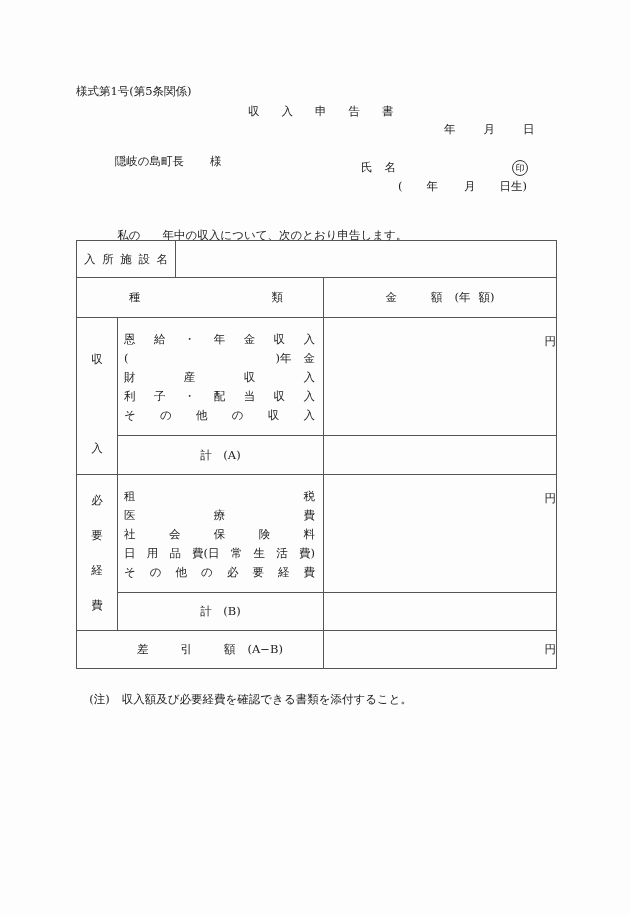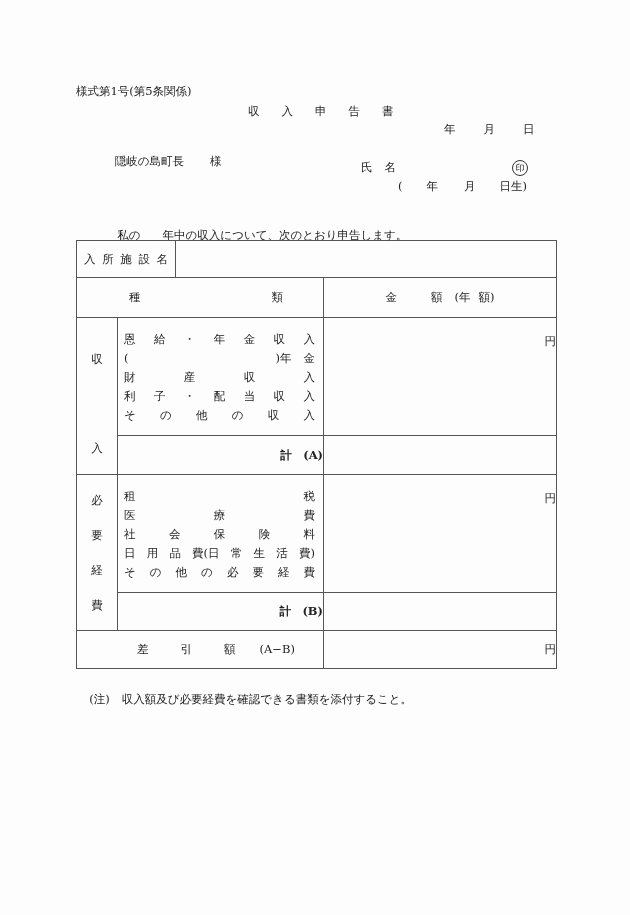--- a/index.html
+++ b/index.html
@@ -3,21 +3,21 @@
   <meta charset="utf-8">
   <style>
     html, body { margin: 0; padding: 0; background: #fdfdfd; }
     body { width: 630px; height: 915px; position: relative; overflow: hidden;
       font-family: "DejaVu Serif", "Liberation Serif", serif; color: #222; font-size: 11.5px; }
     .abs { position: absolute; white-space: pre; line-height: 1; }
     table.form { position: absolute; left: 76px; top: 240px; width: 480px; border-collapse: collapse; table-layout: fixed; }
     table.form td { border: 1px solid #555; padding: 0; vertical-align: middle; font-size: 11.5px; }
     .jl { display: flex; justify-content: space-between; padding: 0 8px 0 6px; line-height: 19px; }
     .yen { text-align: right; padding-right: 8px; }
-    .center { text-align: right; font-weight: bold; }
+    .center { text-align: center; }
   </style>
 </head>
 <body>
 
 <div class="abs" style="left:76px;top:86px;">様式第1号(第5条関係)</div>
 
 <div class="abs" style="left:248px;top:106px;display:flex;gap:22px;">
   <span>収</span>
   <span>入</span>
   <span>申</span>
@@ -191,21 +191,21 @@
   <tr style="height:38px">
     <td colspan="2" class="center">計　(B)</td>
     <td></td>
   </tr>
   <tr style="height:38px">
     <td colspan="3">
       <div style="display:flex;padding-left:60px;">
         <span>差</span>
             <span style="margin-left:32px">引</span>
             <span style="margin-left:32px">額</span>
-            <span style="margin-left:24px">(A−B)</span>
+            <span style="margin-left:12px">(A−B)</span>
       </div>
     </td>
     <td class="yen"><span>円</span></td>
   </tr>
 </tbody>
   </table>
 
 <div class="abs" style="left:82px;top:682px;">
   <span>(注)</span><span style="display:inline-block;width:12px"></span><span>収入額及び必要経費を確認できる書類を添付すること。</span>
 </div>

